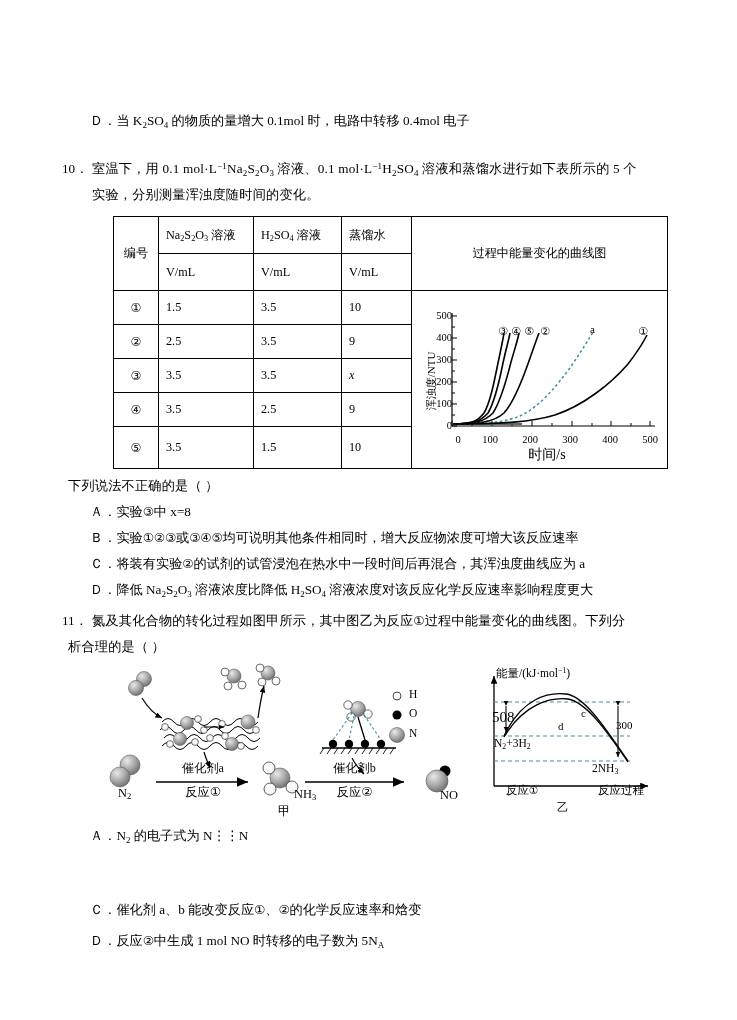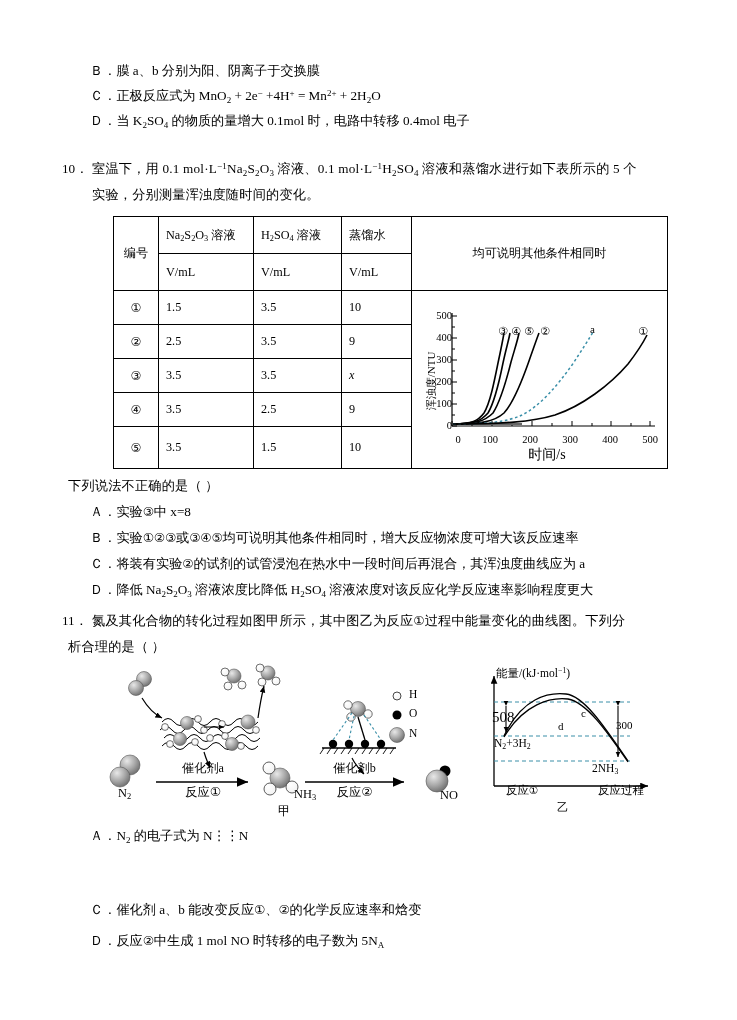--- a/index.html
+++ b/index.html
@@ -50,42 +50,36 @@
   .fig{position:absolute;}
   .figlabel{position:absolute;font-size:12.4px;white-space:nowrap;}
   .figlabel-s{position:absolute;font-size:11.5px;white-space:nowrap;}
   .arrowtxt{position:absolute;font-size:12.2px;white-space:nowrap;text-align:center;}
 </style>
 </head>
 <body>
 
 <div class="page">
 
-  <div class="opt" style="left:90px;top:62px;">
-    <span>Ｂ．</span><span>膜 a、b 分别为阳、阴离子于交换膜</span>
-  </div>
-  <div class="opt" style="left:90px;top:87px;">
-    <span>Ｃ．</span><span>正极反应式为 MnO<sub>2</sub> + 2e<sup>−</sup> +4H<sup>+</sup> = Mn<sup>2+</sup> + 2H<sub>2</sub>O</span>
-  </div>
   <div class="opt" style="left:90px;top:112px;">
     <span>Ｄ．</span><span>当 K<sub>2</sub>SO<sub>4</sub> 的物质的量增大 0.1mol 时，电路中转移 0.4mol 电子</span>
   </div>
 
   <div class="qnum" style="left:62px;top:160px;">10．</div>
   <div class="line" style="left:92px;top:160px;">室温下，用 0.1 mol·L<sup>−1</sup>Na<sub>2</sub>S<sub>2</sub>O<sub>3</sub> 溶液、0.1 mol·L<sup>−1</sup>H<sub>2</sub>SO<sub>4</sub> 溶液和蒸馏水进行如下表所示的 5 个</div>
   <div class="line" style="left:92px;top:186px;">实验，分别测量浑浊度随时间的变化。</div>
 
   <table class="tbl">
     <tbody>
         <tr>
       <td class="c-no hd" rowspan="2" style="height:72px;">编号</td>
       <td class="c-a cellpad" style="height:36px;">Na<sub>2</sub>S<sub>2</sub>O<sub>3</sub> 溶液</td>
       <td class="c-b cellpad">H<sub>2</sub>SO<sub>4</sub> 溶液</td>
       <td class="c-c cellpad">蒸馏水</td>
-      <td class="c-chart" rowspan="2" style="height:72px;">均可说明其他条件相同时</td>
+      <td class="c-chart" rowspan="2" style="height:72px;">过程中能量变化的曲线图</td>
     </tr>
     <tr>
       <td class="c-a cellpad subhdr" style="height:36px;">V/mL</td>
       <td class="c-b cellpad subhdr">V/mL</td>
       <td class="c-c cellpad subhdr">V/mL</td>
     </tr>
 
     <tr>
       <td class="c-no hd circ" style="height:33px;">①</td>
       <td class="c-a cellpad">1.5</td>

